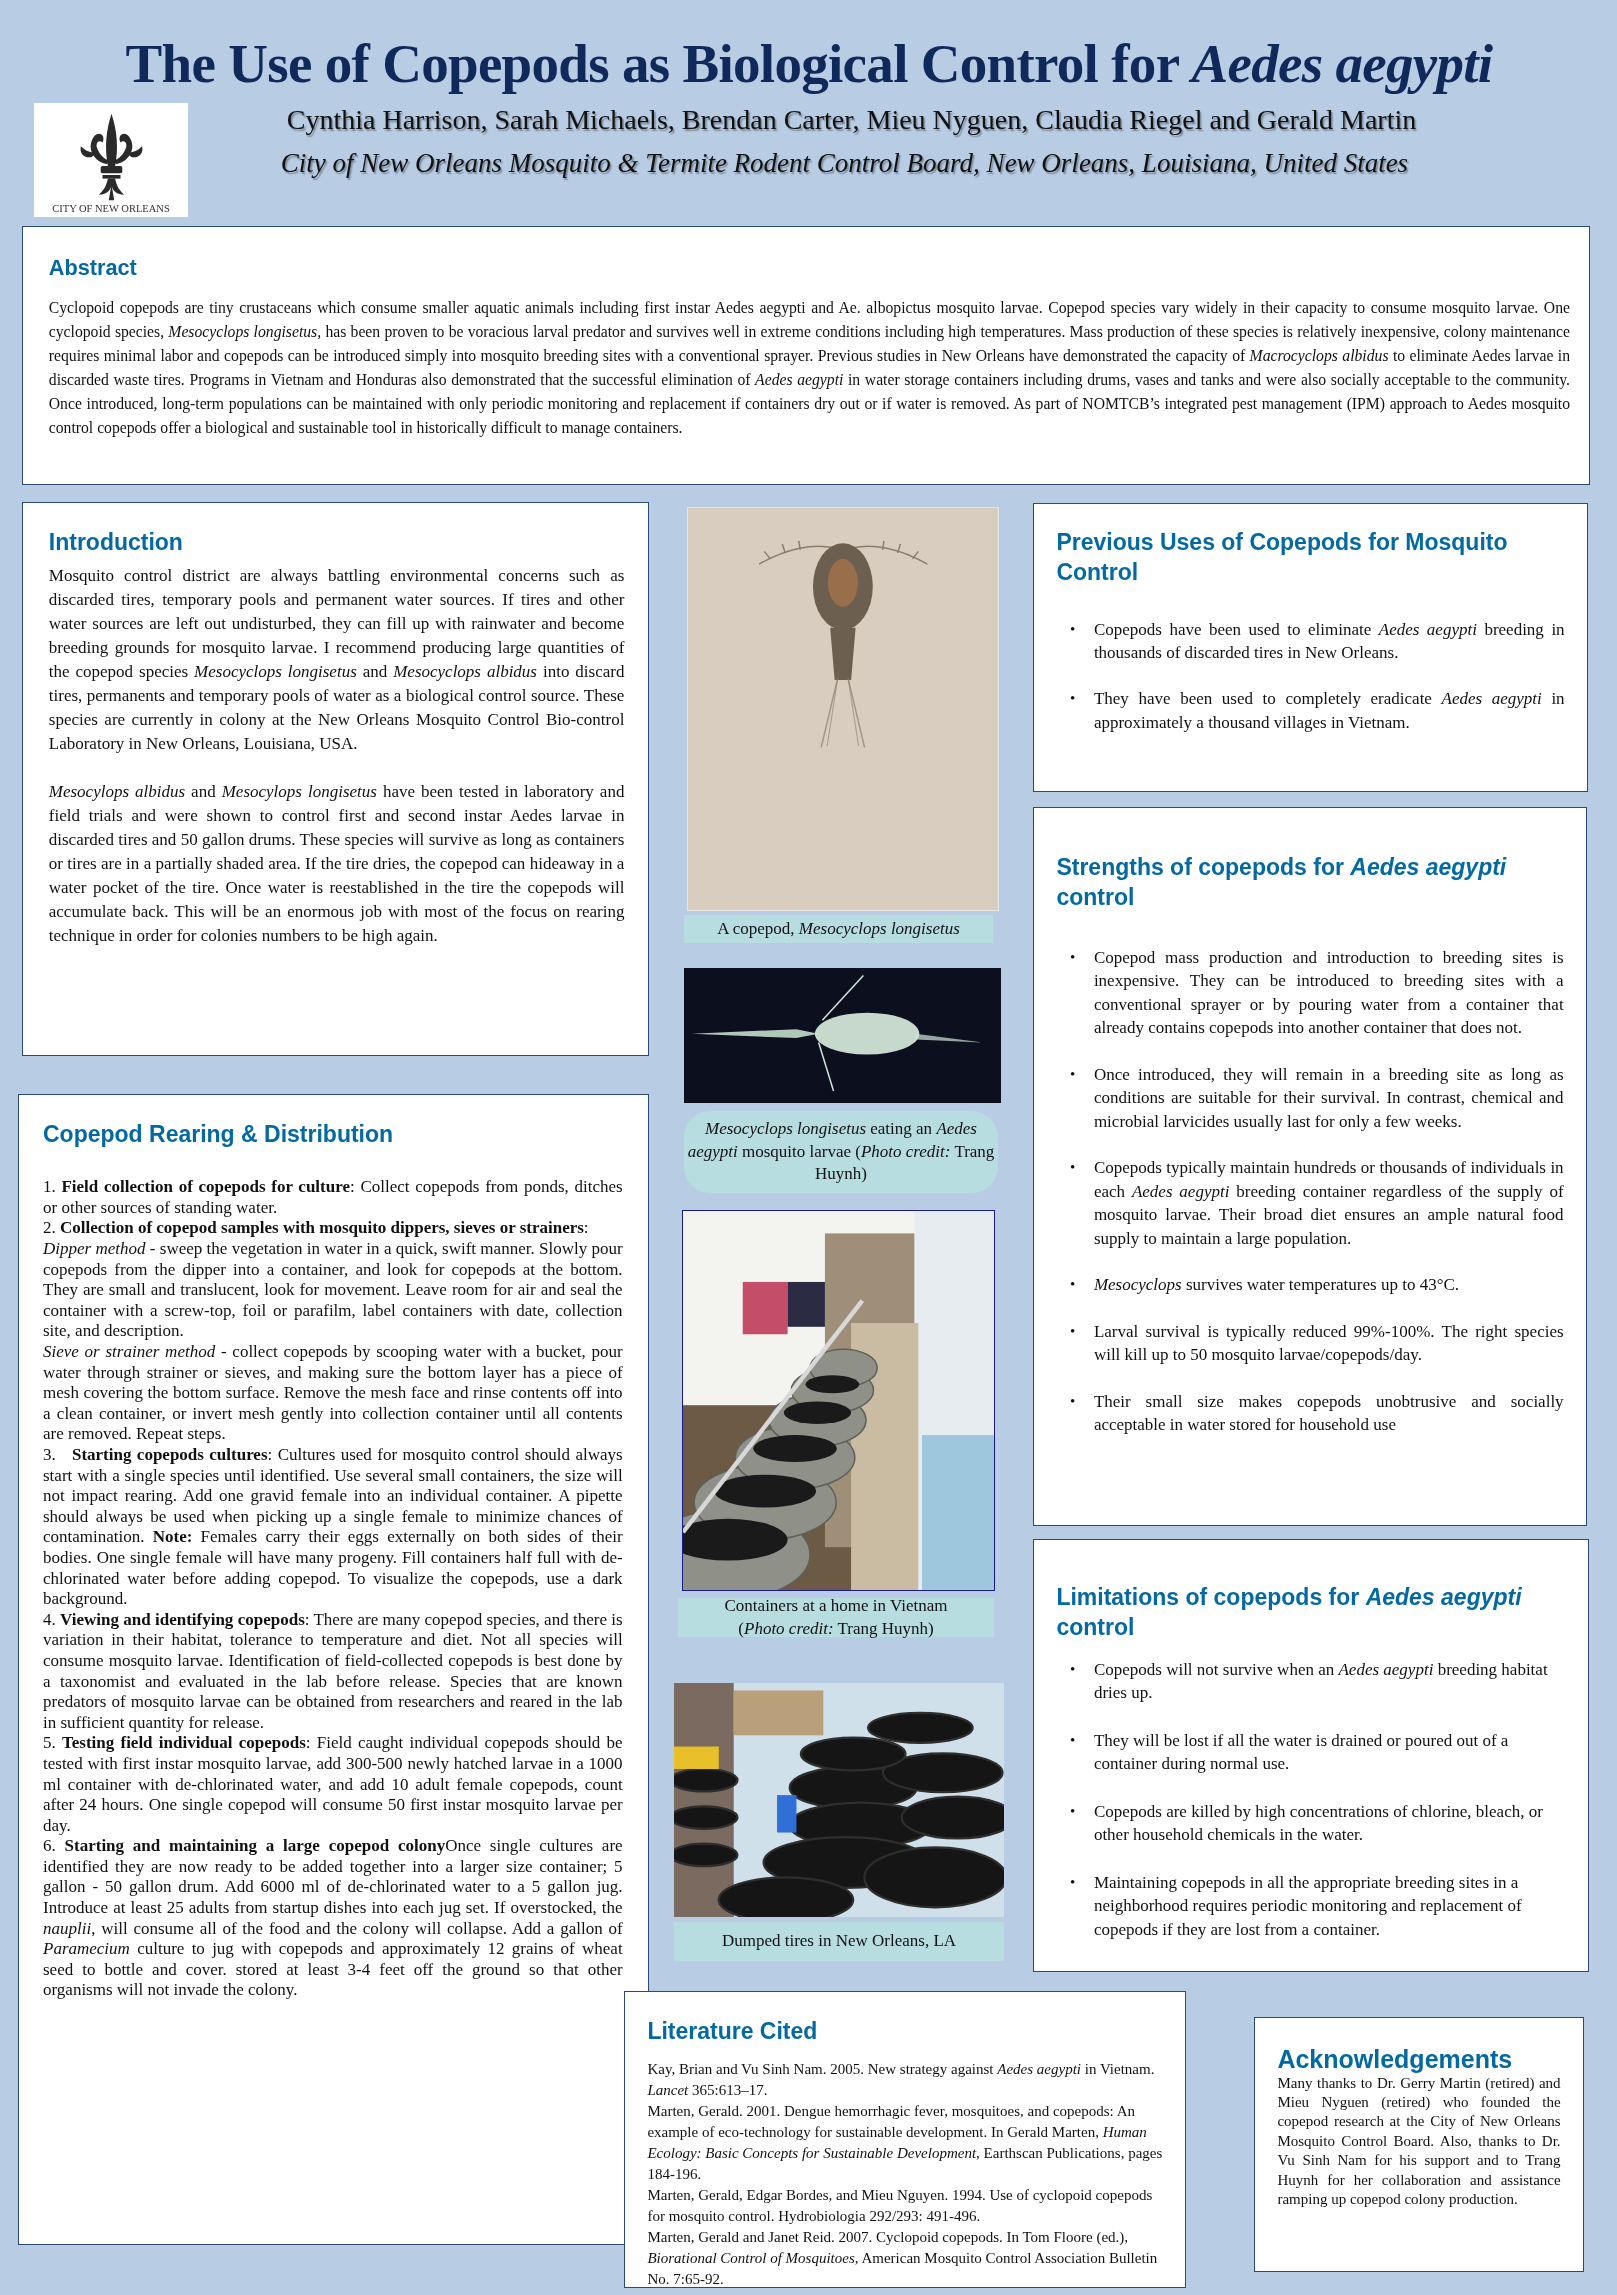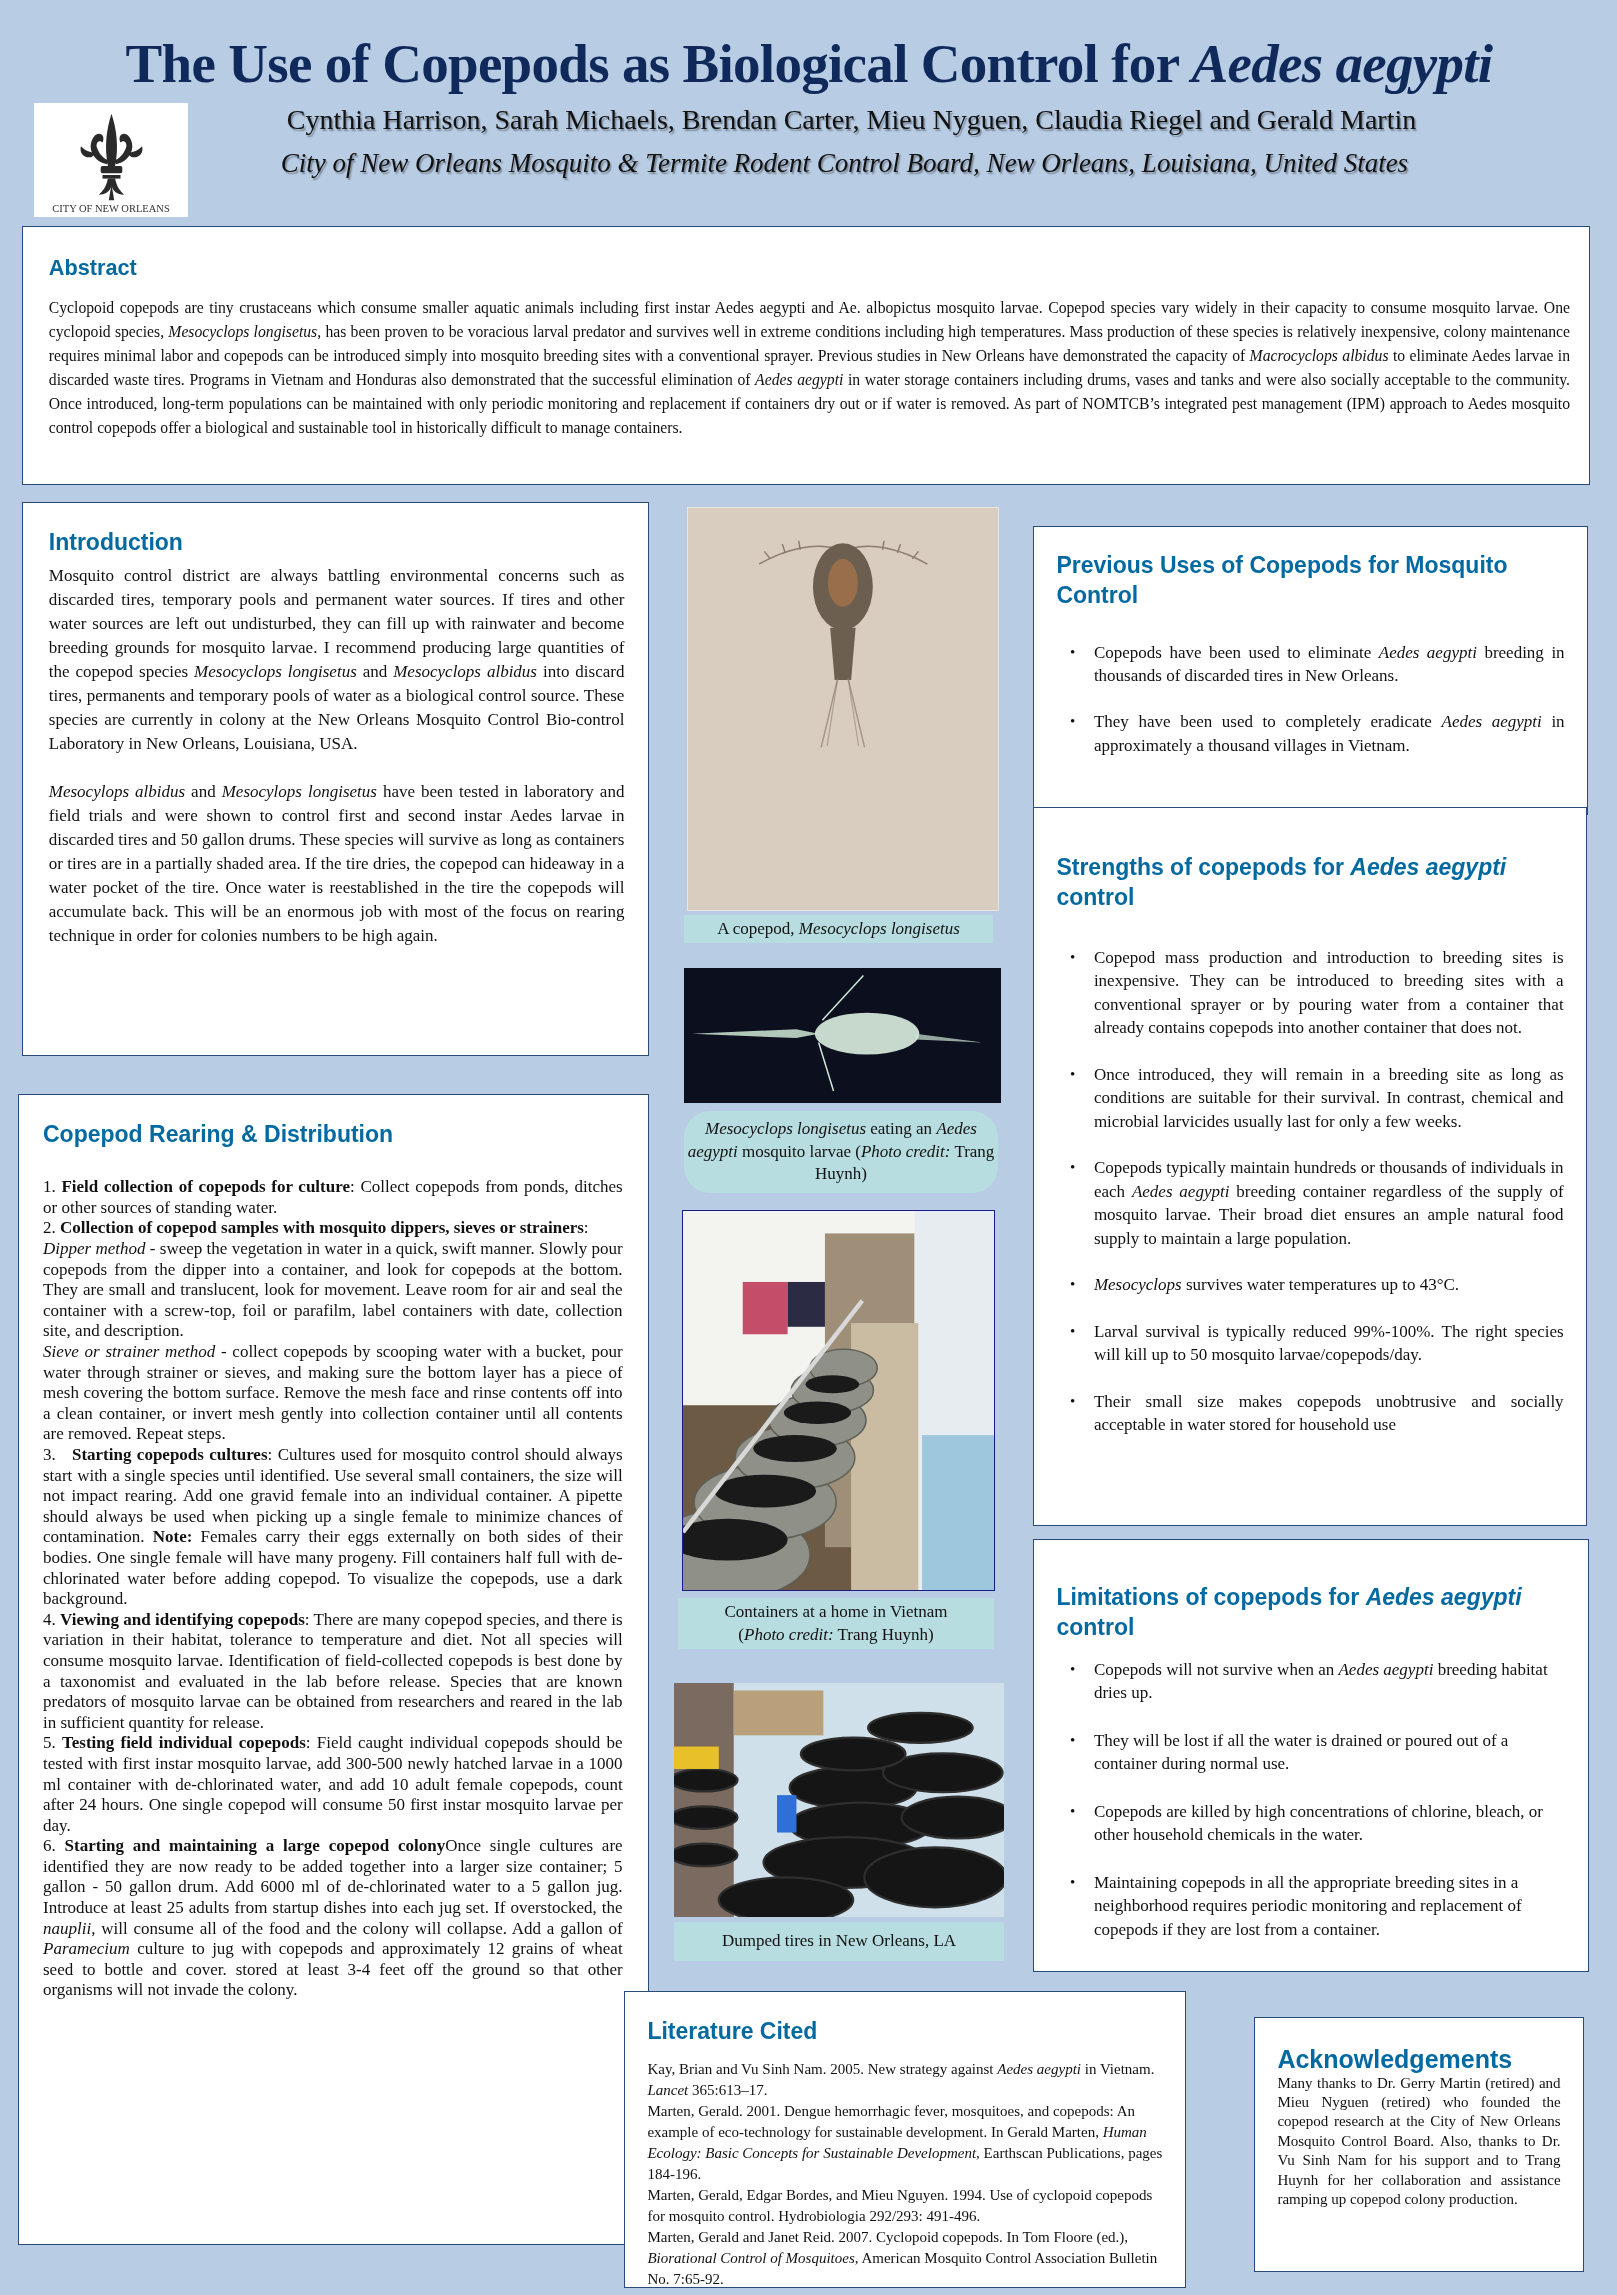--- a/index.html
+++ b/index.html
@@ -62,21 +62,21 @@
   .caption {
     position: absolute; background: #b7dde0; text-align: center;
     font-size: 17px; line-height: 22.4px; color: #111;
     display: flex; align-items: center; justify-content: center; flex-direction: column;
   }
   .copepod-photo { left: 687px; top: 507px; width: 312px; height: 404px; background: #d9cdbf; border: 1.5px solid #e8e4e0; }
   .larva-photo { left: 684px; top: 968px; width: 317px; height: 135px; background: #0b0f1e; }
   .vietnam-photo { left: 682px; top: 1210px; width: 313px; height: 381px; border: 1.5px solid #1a1a8a; background: #ddd; }
   .tires-photo { left: 674px; top: 1683px; width: 330px; height: 234px; background: #3a3a3a; }
 
-  .prev { left: 1033px; top: 526px; width: 555px; height: 289px; padding: 24px 22.4px 0 22.4px; }
+  .prev { left: 1033px; top: 503px; width: 555px; height: 289px; padding: 24px 22.4px 0 22.4px; }
   .strengths { left: 1033px; top: 807px; width: 554px; height: 719px; padding: 45px 22.4px 0 22.4px; }
   .limits { left: 1033px; top: 1539px; width: 556px; height: 433px; padding: 43px 22.4px 0 22.4px; }
   .bullets { list-style: none; margin-top: 30px; padding-left: 13.5px; }
   .bullets li { position: relative; padding-left: 24px; font-size: 17px; line-height: 23.5px; margin-bottom: 23px; }
   .bullets li::before { content: "•"; position: absolute; left: 0; top: 0; font-size: 15px; }
   .strengths .bullets { margin-top: 33px; }
   .limits .bullets { margin-top: 15px; }
   .limits .bullets li { margin-bottom: 24px; text-align: left; }
   .prev .bullets li { margin-bottom: 22.4px; }
 
@@ -186,21 +186,21 @@
       <ellipse cx="110" cy="375" rx="68" ry="22"></ellipse>
       <ellipse cx="150" cy="318" rx="56" ry="18"></ellipse>
       <ellipse cx="180" cy="270" rx="45" ry="15"></ellipse>
       <ellipse cx="200" cy="232" rx="36" ry="12"></ellipse>
     </g>
     <path d="M0 430 L240 120" stroke="#d8d8d8" stroke-width="6"></path>
     <rect x="80" y="95" width="60" height="70" fill="#c44d6a"></rect>
     <rect x="140" y="95" width="50" height="60" fill="#2b2b44"></rect>
   </svg>
 </div>
-<div class="caption" style="left:678px; top:1598px; width:316px; height:51px;">
+<div class="caption" style="left:678px; top:1598px; width:316px; height:39px;">
   <div>Containers at a home in Vietnam</div>
   <div><span>(</span><i>Photo credit:</i><span> Trang Huynh)</span></div>
 </div>
 
 <div class="img-box tires-photo">
   <svg viewBox="0 0 442 313" width="330" height="234" preserveAspectRatio="none">
     <rect width="442" height="313" fill="#cfe0ea"></rect>
     <rect x="0" y="0" width="80" height="313" fill="#7a6a60"></rect>
     <rect x="80" y="10" width="120" height="60" fill="#b9a07a"></rect>
     <g fill="#151515" stroke="#2e2e2e" stroke-width="3">

